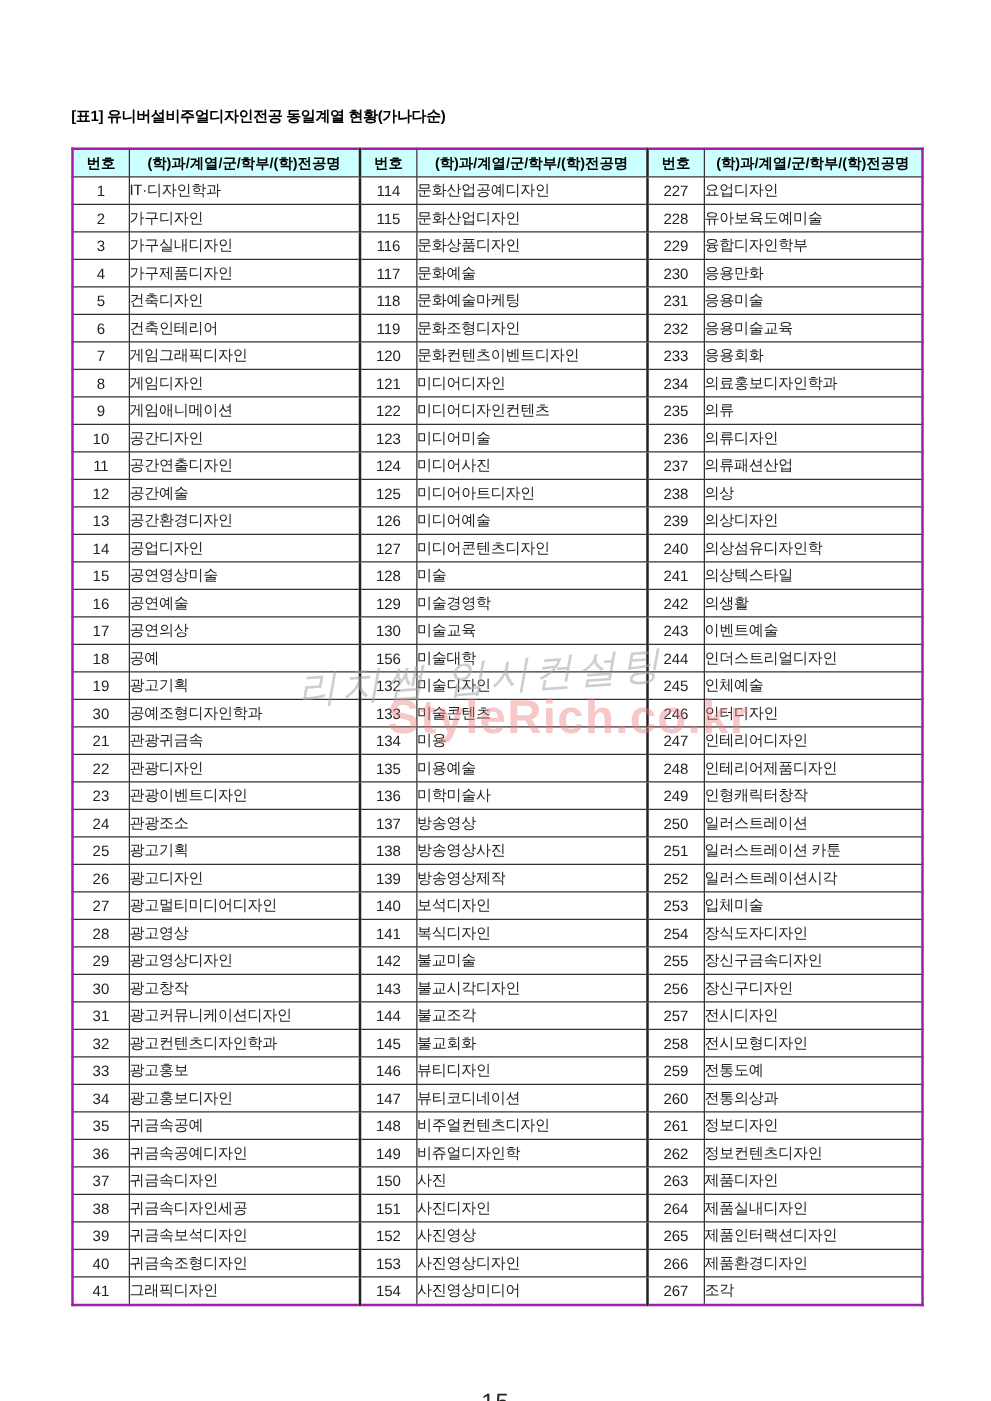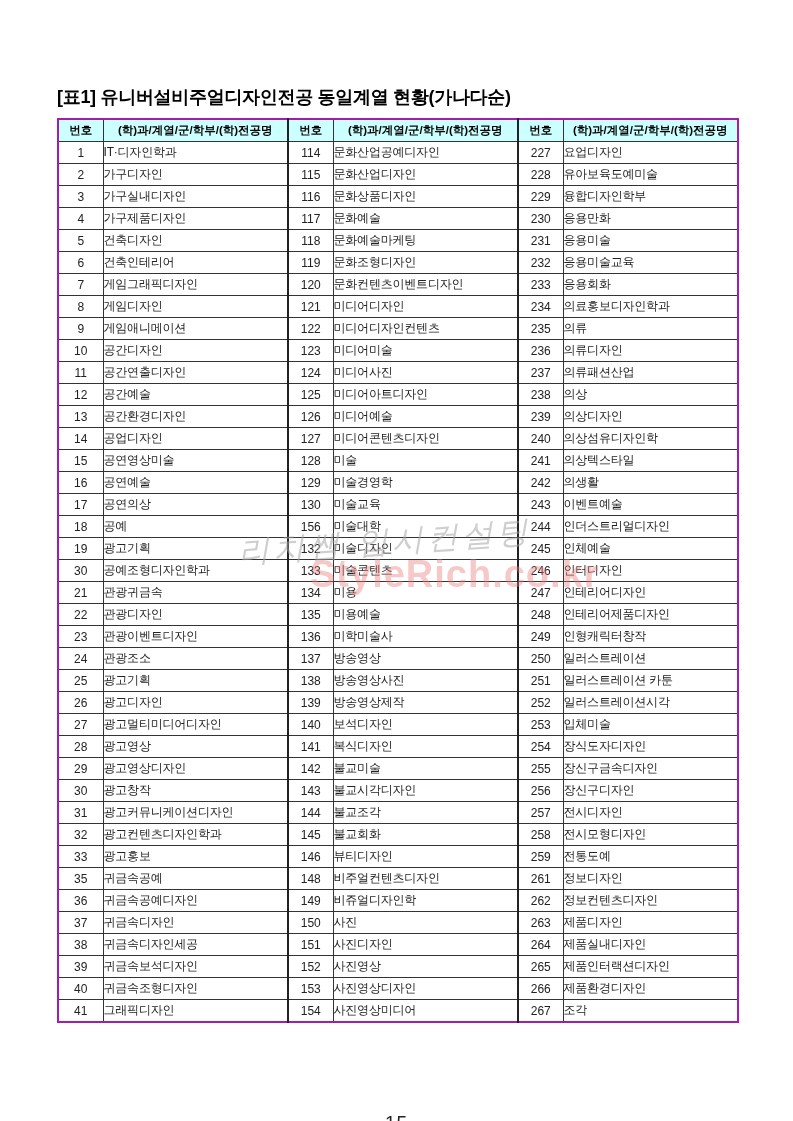--- a/index.html
+++ b/index.html
@@ -7,21 +7,21 @@
     width:793px;height:1121px;
     background:#ffffff;
     font-family:"Liberation Sans","DejaVu Sans",sans-serif;
     color:#111;
     position:relative;
     overflow:hidden;
   }
   .page{position:absolute;inset:0;}
   .title{
     position:absolute;left:57px;top:85px;
-    font-size:18px;font-weight:bold;color:#000;
+    font-size:12px;font-weight:bold;color:#000;
     letter-spacing:-0.3px;
   }
   table.majors{
     position:absolute;left:57px;top:118px;
     width:680px;
     border-collapse:collapse;
     table-layout:fixed;
     font-size:12px;
   }
   table.majors th, table.majors td{
@@ -353,20 +353,28 @@
         </tr>
         <tr>
           <td class="no">33</td>
           <td class="nm">광고홍보</td>
           <td class="no gs">146</td>
           <td class="nm">뷰티디자인</td>
           <td class="no gs">259</td>
           <td class="nm">전통도예</td>
         </tr>
         <tr>
+          <td class="no">34</td>
+          <td class="nm">광고홍보디자인</td>
+          <td class="no gs">147</td>
+          <td class="nm">뷰티코디네이션</td>
+          <td class="no gs">260</td>
+          <td class="nm">전통의상과</td>
+        </tr>
+        <tr>
           <td class="no">35</td>
           <td class="nm">귀금속공예</td>
           <td class="no gs">148</td>
           <td class="nm">비주얼컨텐츠디자인</td>
           <td class="no gs">261</td>
           <td class="nm">정보디자인</td>
         </tr>
         <tr>
           <td class="no">36</td>
           <td class="nm">귀금속공예디자인</td>

